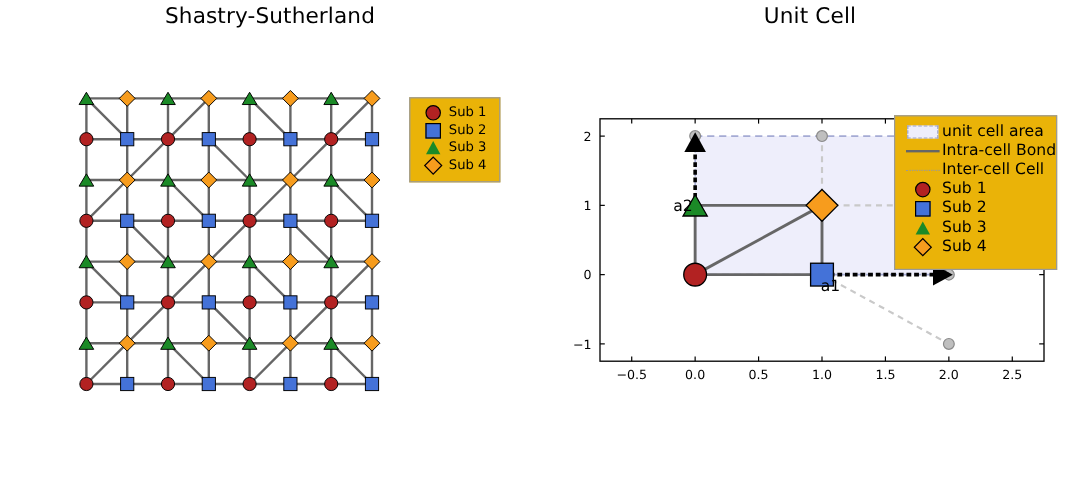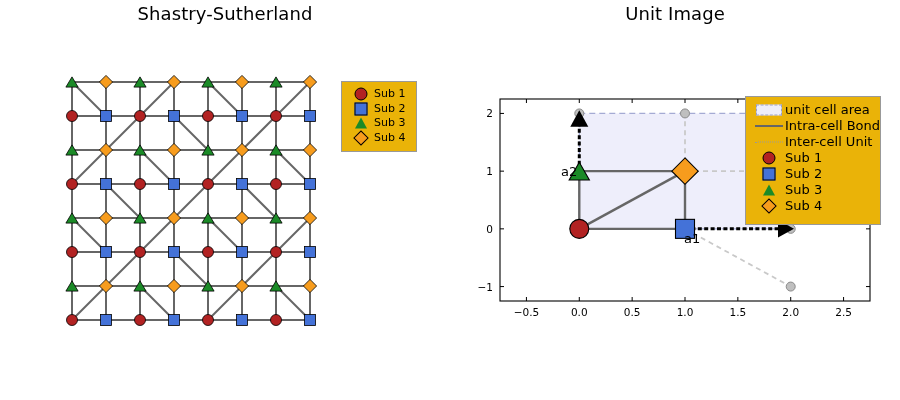--- a/index.html
+++ b/index.html
@@ -283,21 +283,21 @@
         <div class="lg-key">
           <div class="swatch sw-dia" style="background: rgb(247, 156, 29);"></div>
         </div>
         <div class="lg-label">Sub 4</div>
       </div>
     </div>
 </div>
 
 <div class="panel right">
 
-  <div class="ptitle">Unit Image</div>
+  <div class="ptitle">Unit Cell</div>
 
   <svg id="unitcell-svg" width="450" height="400">
       <defs>
         <clipPath id="axclip">
           <rect x="50" y="99" width="370" height="202"></rect>
         </clipPath>
         <marker id="arrH" markerWidth="9" markerHeight="9" refX="4.4" refY="3" orient="auto" markerUnits="strokeWidth">
           <path d="M0,0 L0,6 L5.5,3 z" fill="#000"></path>
         </marker>
       </defs>
@@ -373,21 +373,21 @@
       <div class="lg-row">
         <div class="lg-key">
           <div class="swatch sw-solidline" style="border-top-color: rgb(102, 102, 102);"></div>
         </div>
         <div class="lg-label">Intra-cell Bond</div>
       </div>
       <div class="lg-row">
         <div class="lg-key">
           <div class="swatch sw-dotline" style="border-top-color: rgb(153, 153, 153);"></div>
         </div>
-        <div class="lg-label">Inter-cell Unit</div>
+        <div class="lg-label">Inter-cell Cell</div>
       </div>
       <div class="lg-row">
         <div class="lg-key">
           <div class="swatch sw-circle" style="background: rgb(178, 34, 34);"></div>
         </div>
         <div class="lg-label">Sub 1</div>
       </div>
       <div class="lg-row">
         <div class="lg-key">
           <div class="swatch sw-square" style="background: rgb(68, 114, 216);"></div>

